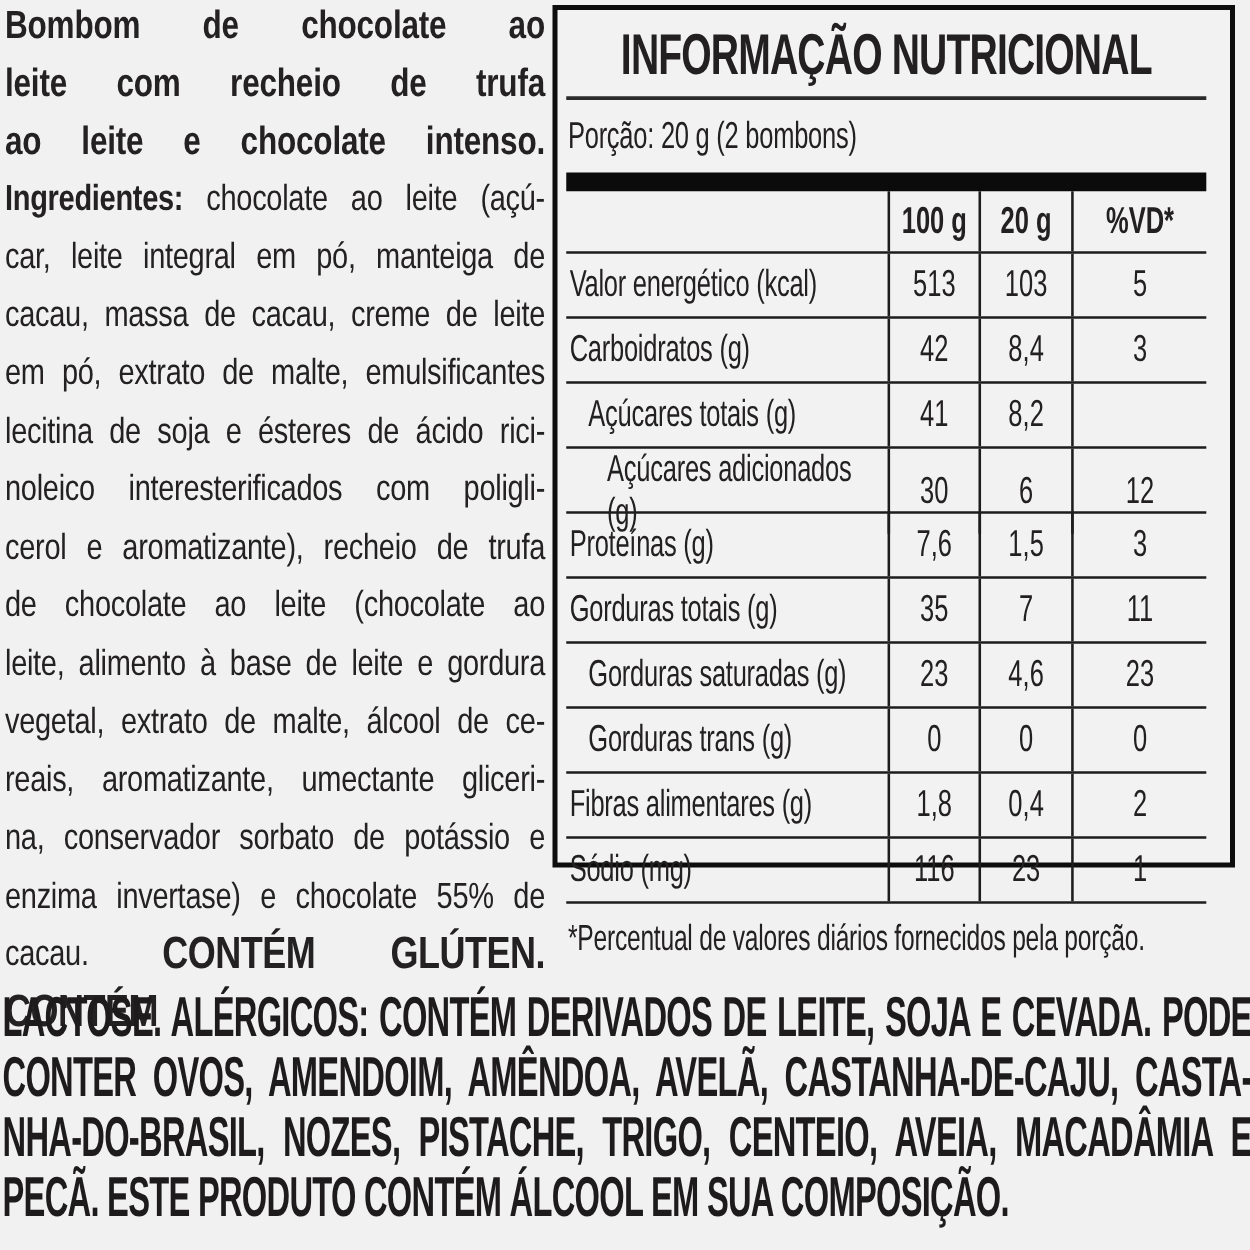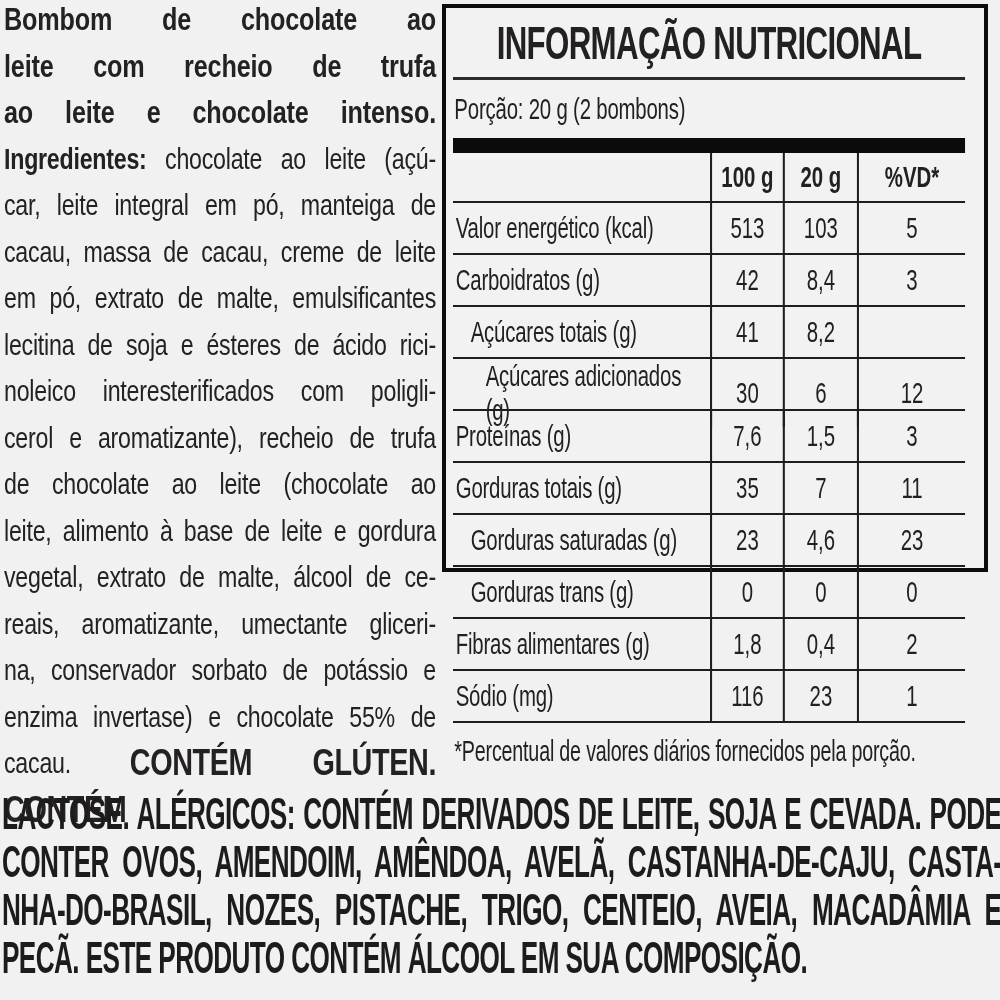--- a/index.html
+++ b/index.html
@@ -34,21 +34,21 @@
     font-size: 36px;
     line-height: 1;
     letter-spacing: -0.5px;
     vertical-align: -2px;
   }
 
   
   .table-box {
     position: absolute;
     left: 442px; top: 4px;
-    width: 546px; height: 568px;
+    width: 546px; height: 690px;
     border: 4px solid #0d0d0d;
     background: #f2f2f3;
   }
   .t-inner {
     position: absolute;
     left: 7px; top: 1px;
     width: 753px;
     transform: scaleX(0.68);
     transform-origin: 0 0;
     color: #232021;

